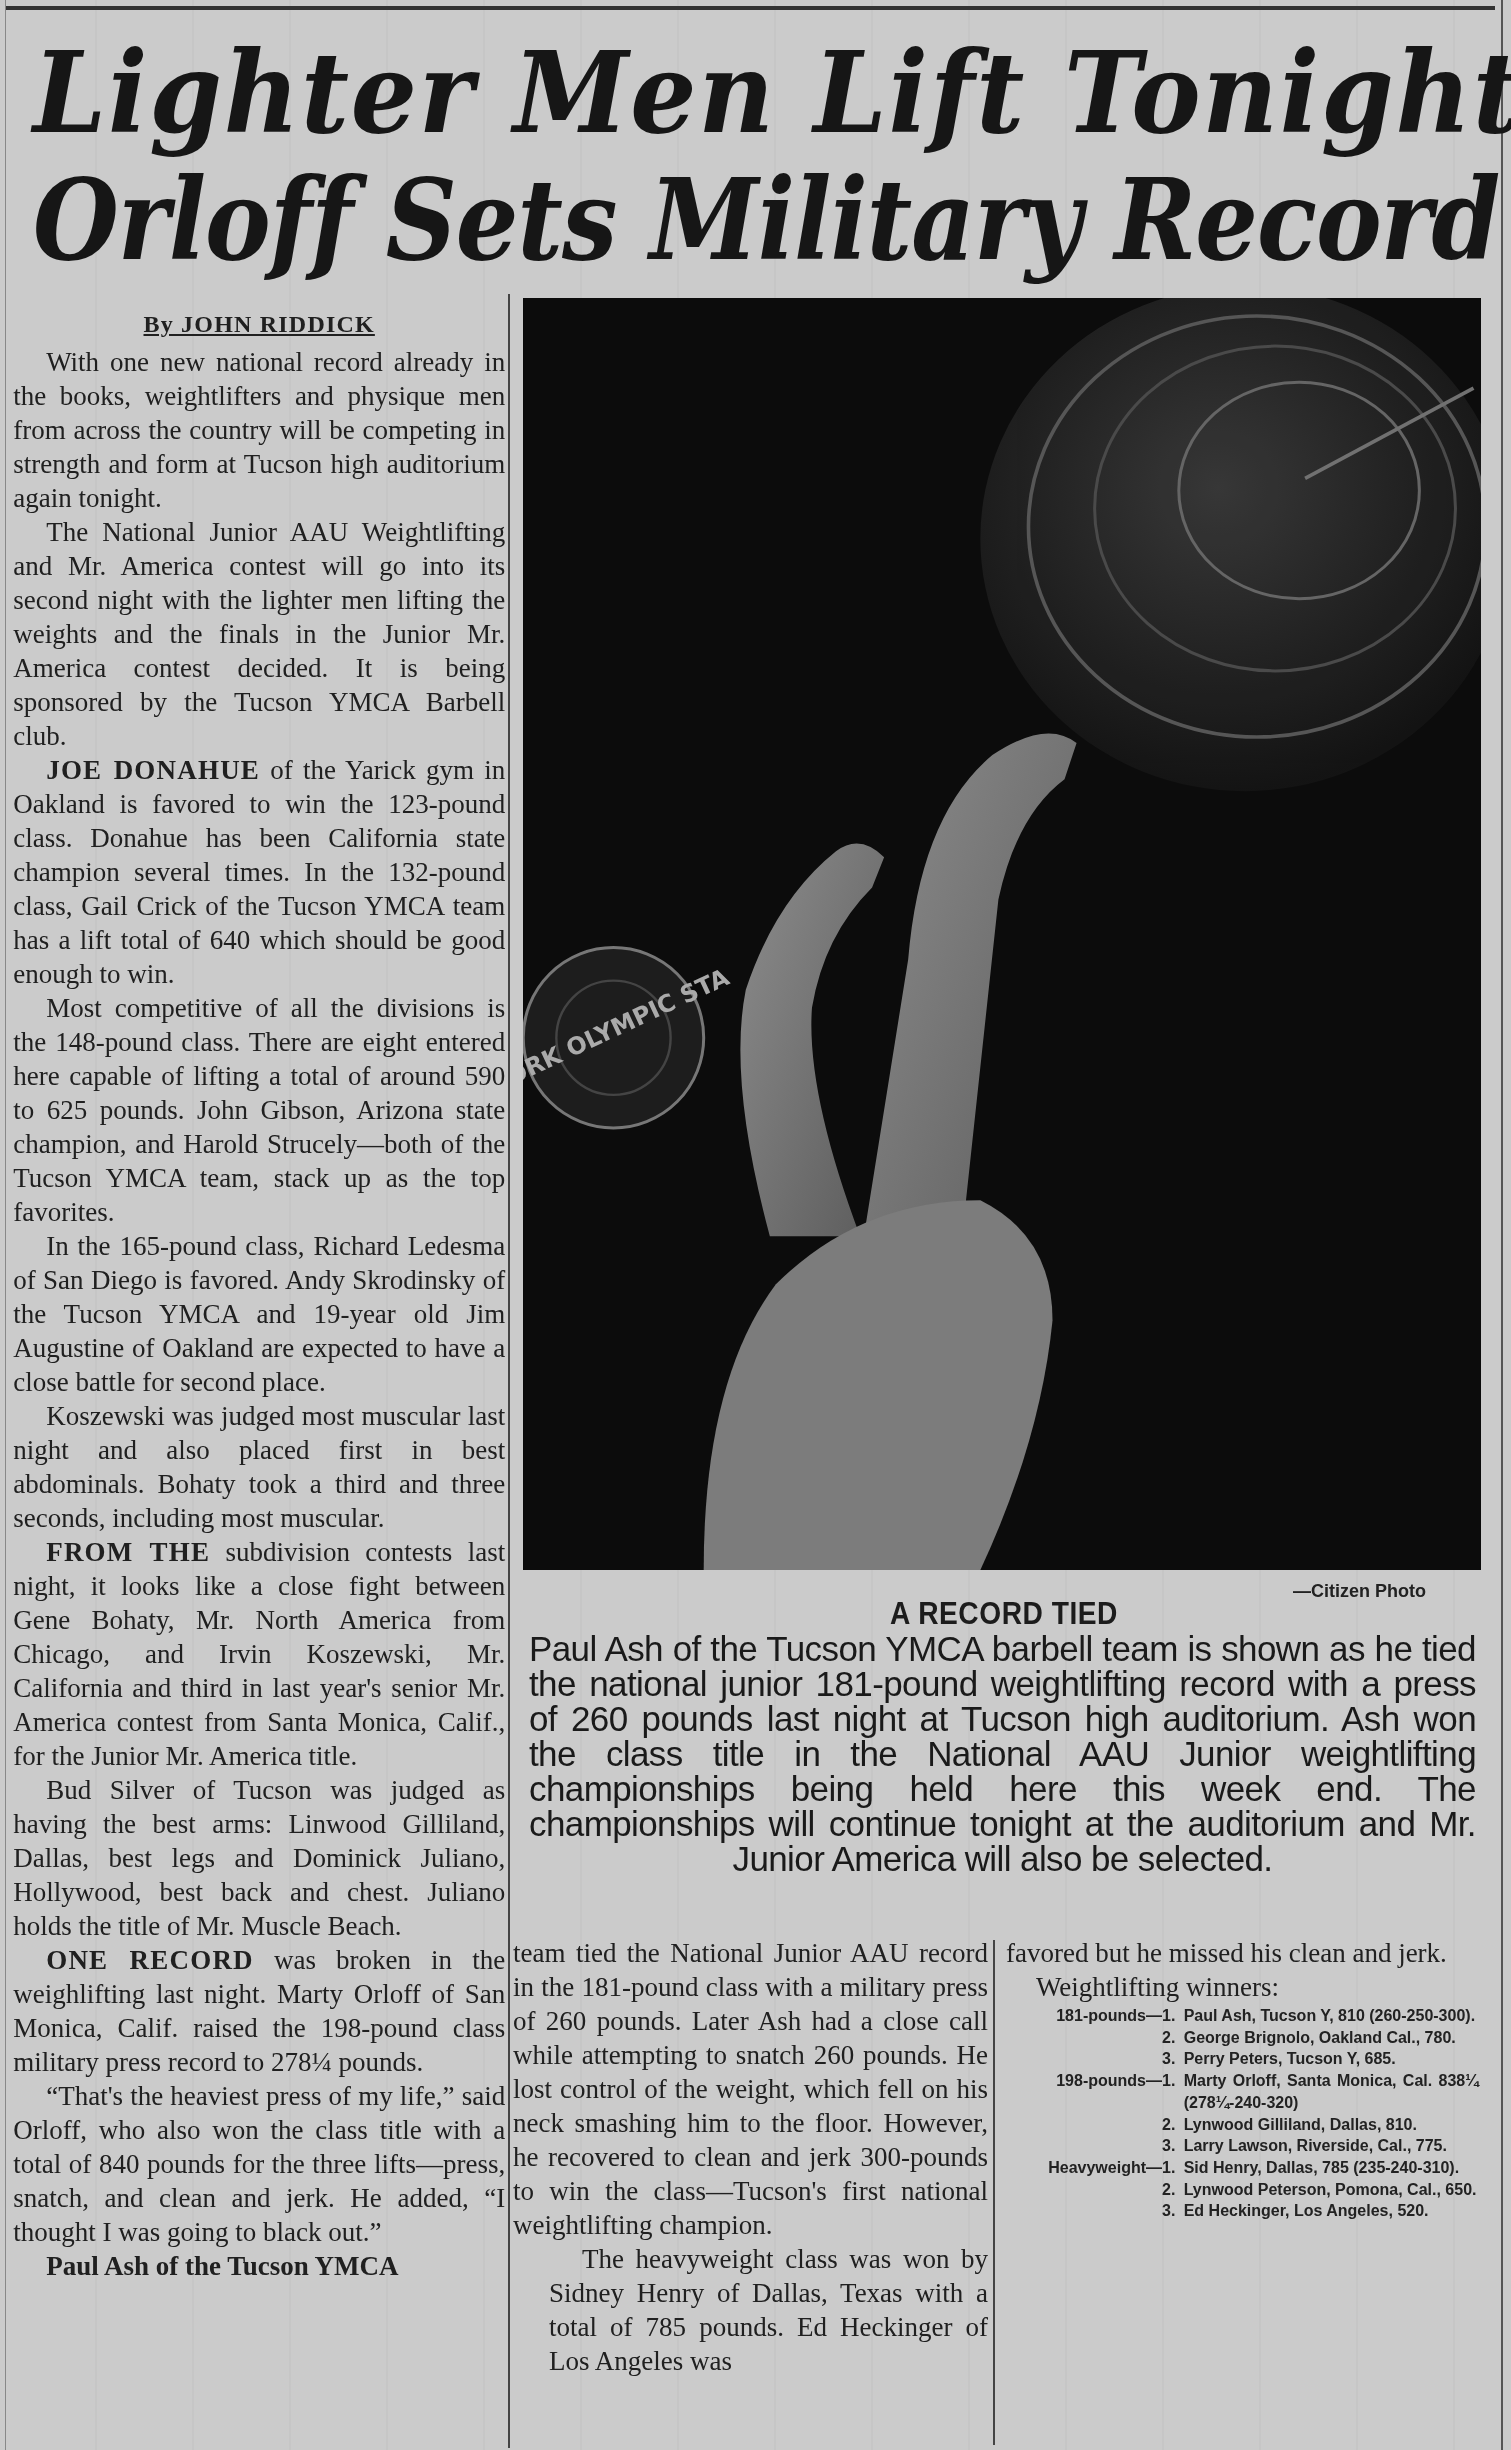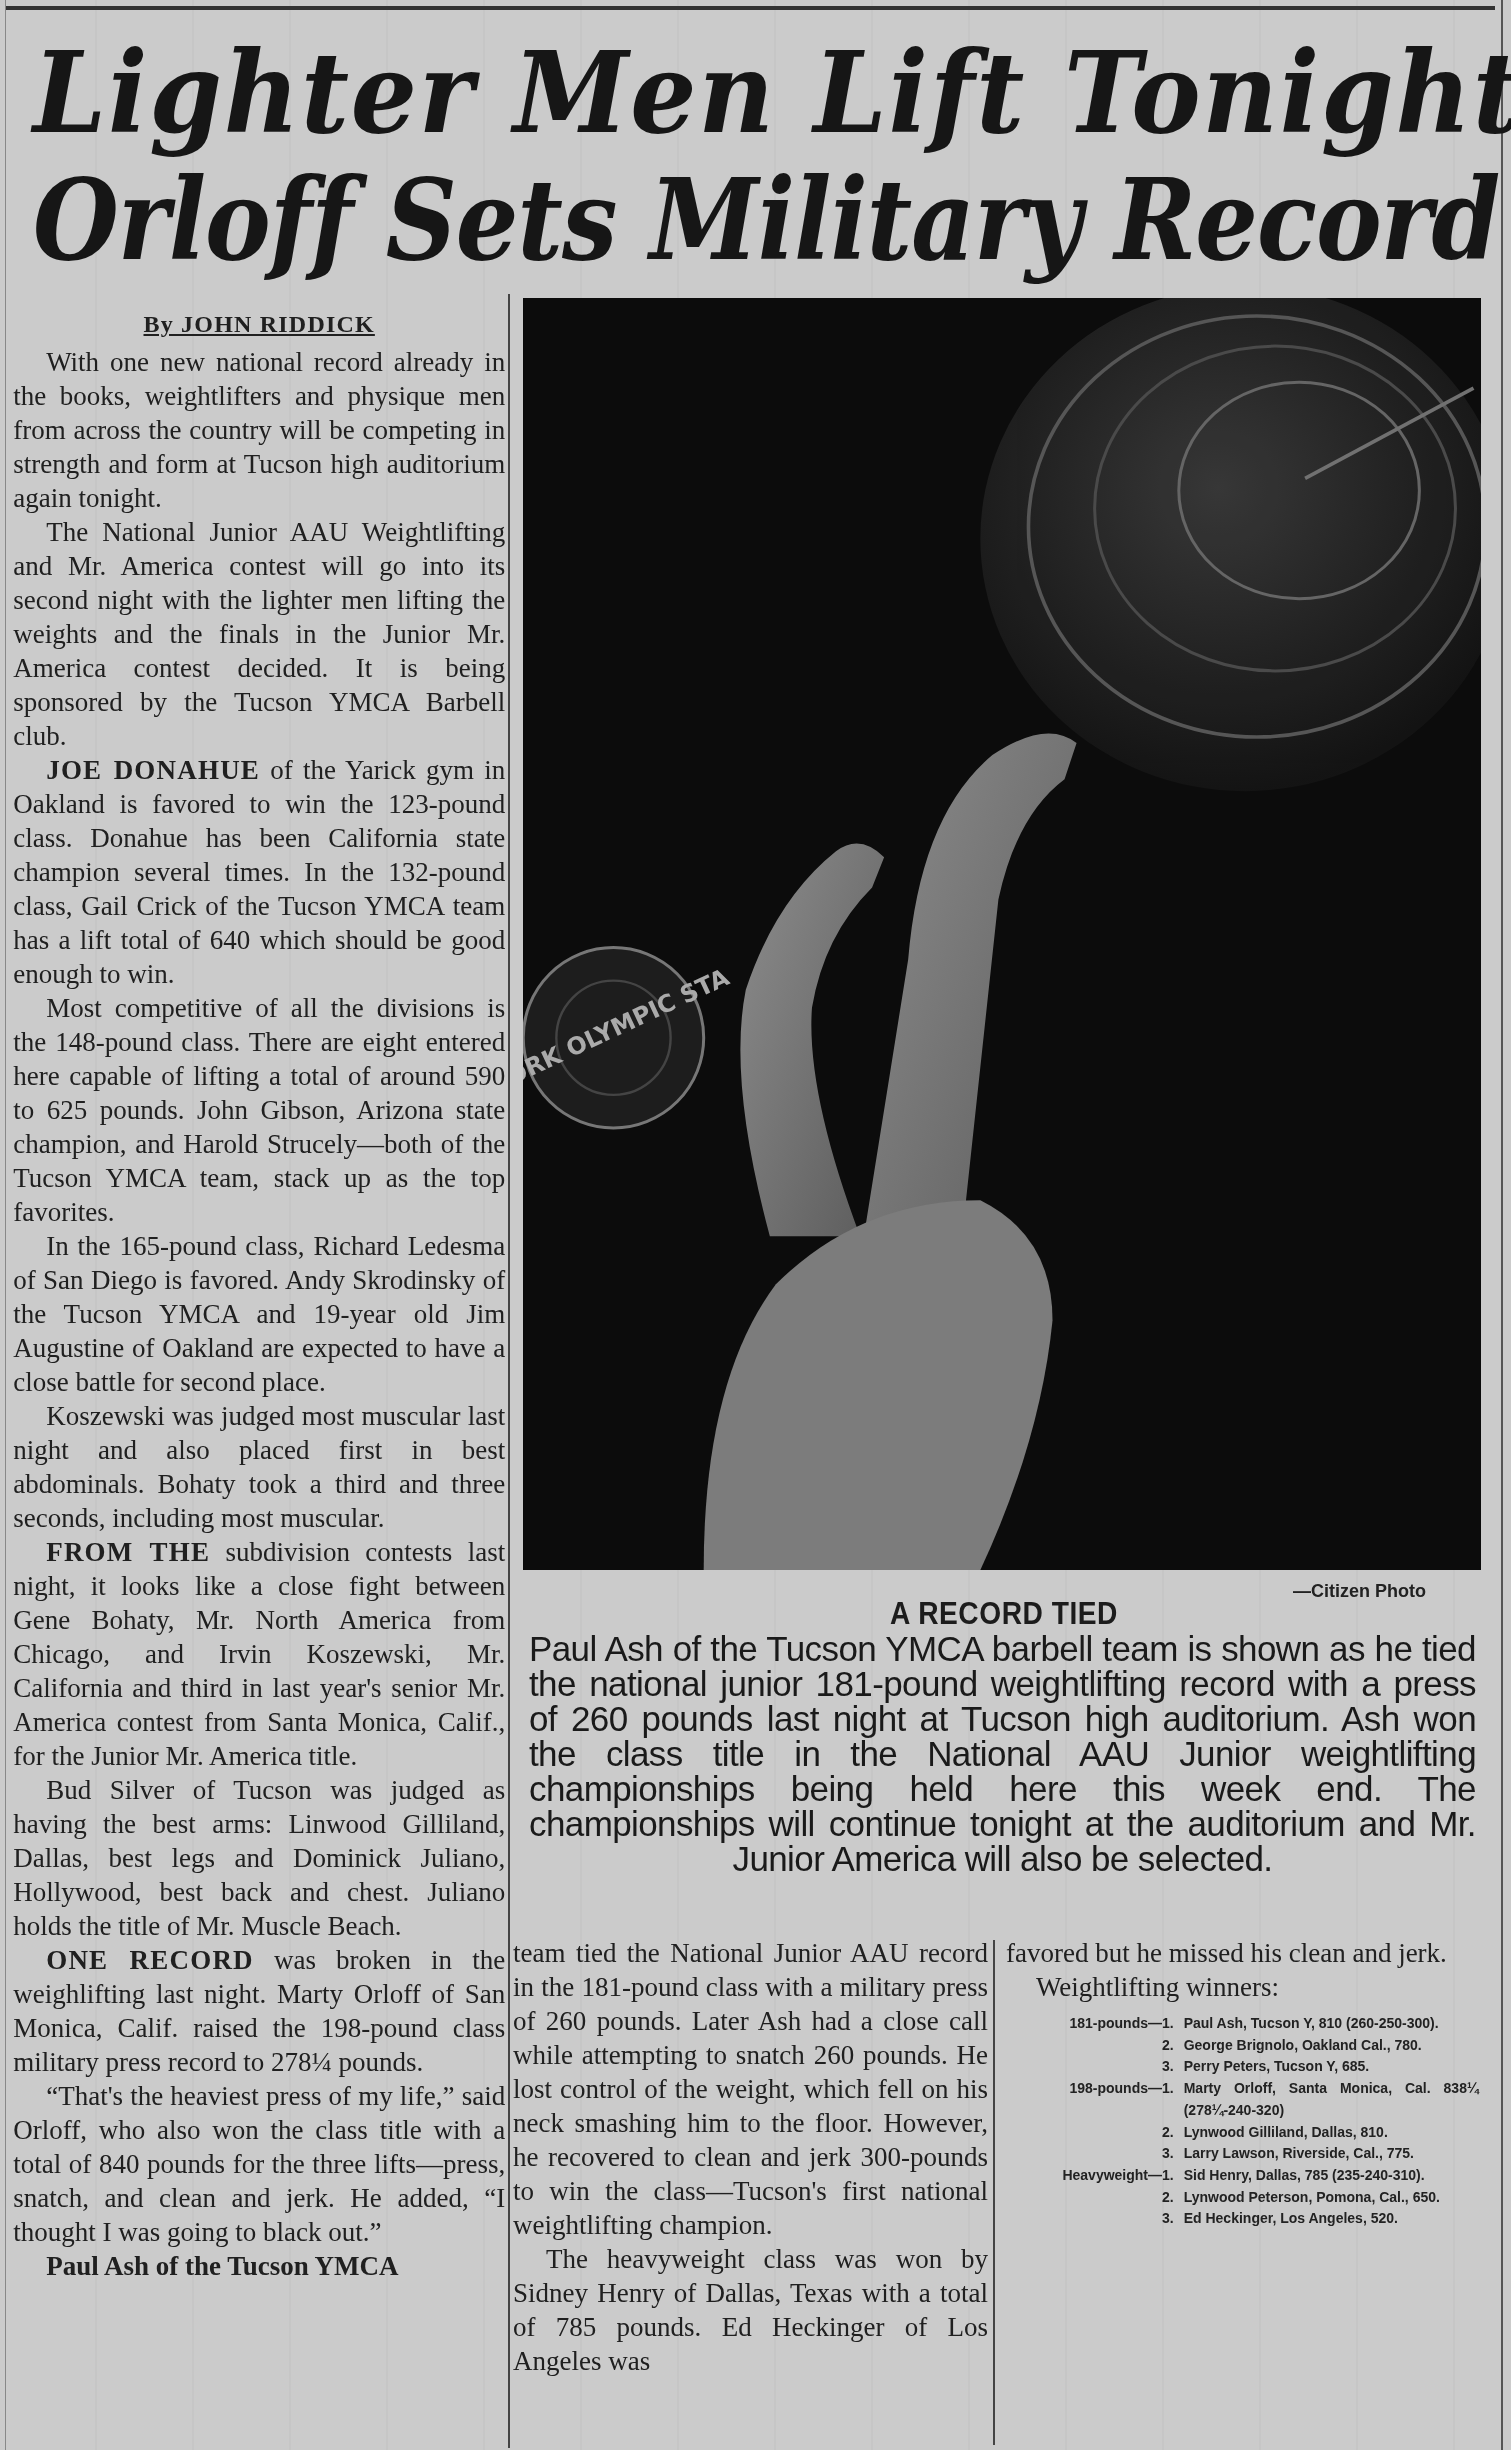--- a/index.html
+++ b/index.html
@@ -58,27 +58,27 @@
   }
   .caption-body {
     position:absolute; left:529px; top:1631px; width:947px;
     font-family:"Liberation Sans", sans-serif; font-size:35px; line-height:35px;
     text-align:justify; text-align-last:center;
     transform:scaleX(1); color:#1a1a1a; letter-spacing:-0.6px;
   }
 
   .mid-col { left:513px; top:1936px; width:475px; font-size:27px; line-height:34px; }
   .mid-col p { margin:0; }
-  .mid-col p.ind { text-indent:33px; }
+  .mid-col p.ind { text-indent:33px;margin-left:36px; }
   .right-col { left:1006px; top:1936px; width:481px; font-size:27px; line-height:34px; }
   .right-col p { margin:0; }
   .winners-head { text-indent:30px; margin:0; }
   .winners {
-    font-family:"Liberation Sans", sans-serif; font-weight:bold; font-size:14px; line-height:21.7px;
-    color:#222; margin-top:9px;
+    font-family:"Liberation Sans", sans-serif; font-weight:bold; font-size:16px; line-height:21.7px;
+    color:#222; margin-top:1px;
   }
   .win-row { display:flex; }
   .win-class { width:156px; text-align:right; white-space:nowrap; }
   .win-num { width:21.7px; text-align:left; }
   .win-text { flex:1; text-align:justify; padding-right:8.4px; }
 </style>
 </head>
 <body>
 
 <div class="paper"></div>

